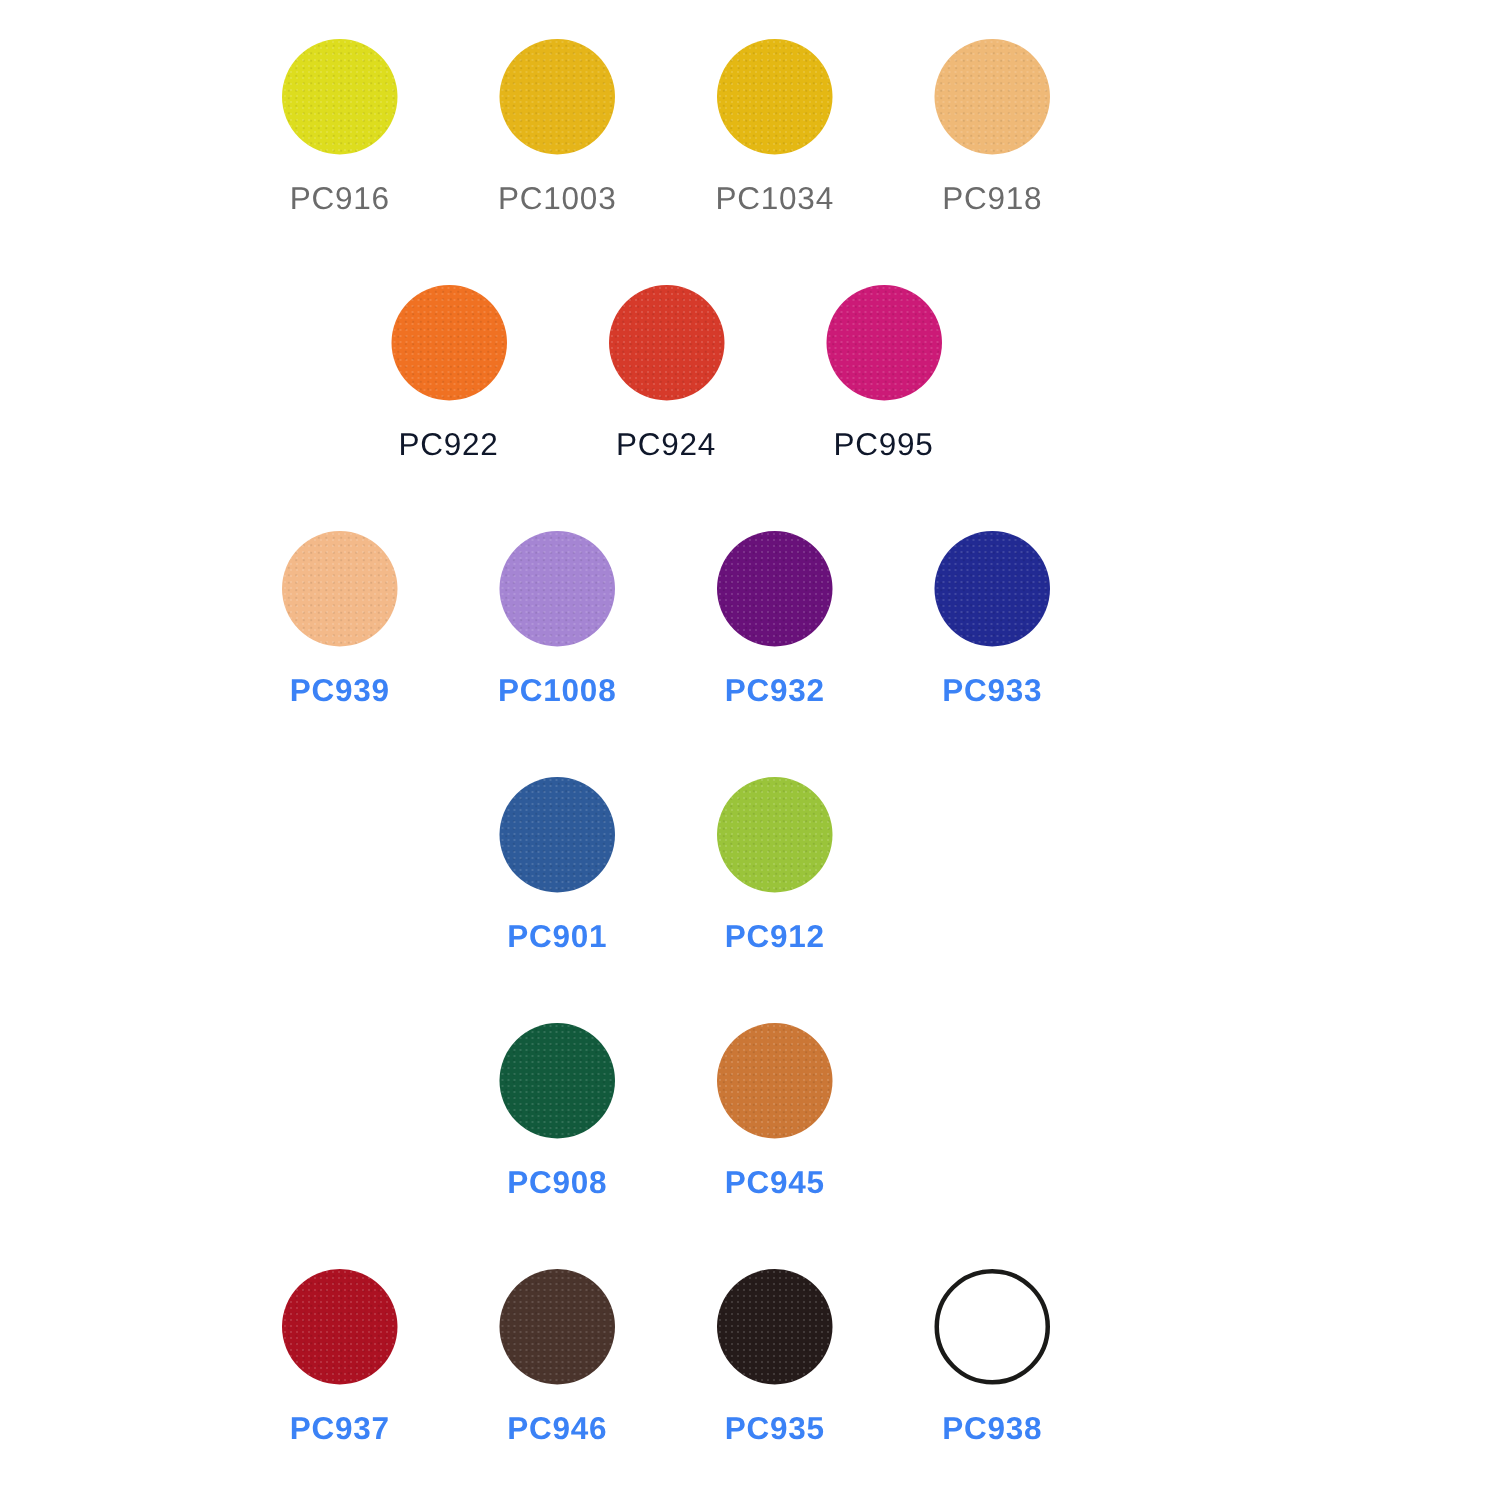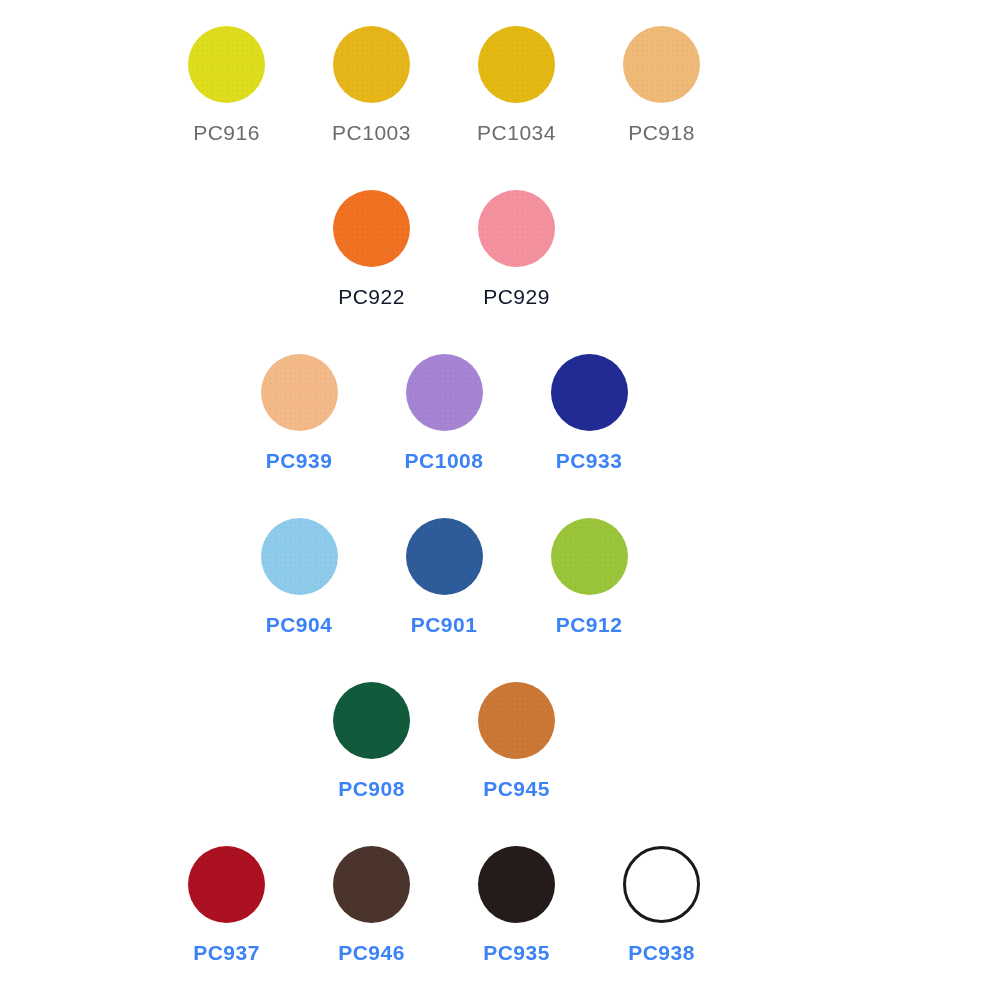--- a/index.html
+++ b/index.html
@@ -119,43 +119,47 @@
         <div class="swatch-dot" style="background: rgb(239, 185, 119);"></div>
         <div class="swatch-label">PC918</div>
       </div>
     </div>
     <div class="swatch-row weight-medium">
       <div class="swatch-cell">
         <div class="swatch-dot" style="background: rgb(240, 113, 34);"></div>
         <div class="swatch-label">PC922</div>
       </div>
       <div class="swatch-cell">
-        <div class="swatch-dot" style="background: rgb(244, 145, 158);"></div>
-        <div class="swatch-label">PC929</div>
+        <div class="swatch-dot" style="background: rgb(214, 58, 42);"></div>
+        <div class="swatch-label">PC924</div>
+      </div>
+      <div class="swatch-cell">
+        <div class="swatch-dot" style="background: rgb(204, 26, 119);"></div>
+        <div class="swatch-label">PC995</div>
       </div>
     </div>
     <div class="swatch-row weight-bold">
       <div class="swatch-cell">
         <div class="swatch-dot" style="background: rgb(243, 185, 137);"></div>
         <div class="swatch-label">PC939</div>
       </div>
       <div class="swatch-cell">
         <div class="swatch-dot" style="background: rgb(165, 133, 211);"></div>
         <div class="swatch-label">PC1008</div>
       </div>
       <div class="swatch-cell">
+        <div class="swatch-dot" style="background: rgb(105, 17, 122);"></div>
+        <div class="swatch-label">PC932</div>
+      </div>
+      <div class="swatch-cell">
         <div class="swatch-dot" style="background: rgb(34, 42, 147);"></div>
         <div class="swatch-label">PC933</div>
       </div>
     </div>
     <div class="swatch-row weight-bold">
-      <div class="swatch-cell">
-        <div class="swatch-dot" style="background: rgb(142, 203, 235);"></div>
-        <div class="swatch-label">PC904</div>
-      </div>
       <div class="swatch-cell">
         <div class="swatch-dot" style="background: rgb(46, 91, 154);"></div>
         <div class="swatch-label">PC901</div>
       </div>
       <div class="swatch-cell">
         <div class="swatch-dot" style="background: rgb(154, 196, 58);"></div>
         <div class="swatch-label">PC912</div>
       </div>
     </div>
     <div class="swatch-row weight-bold">

